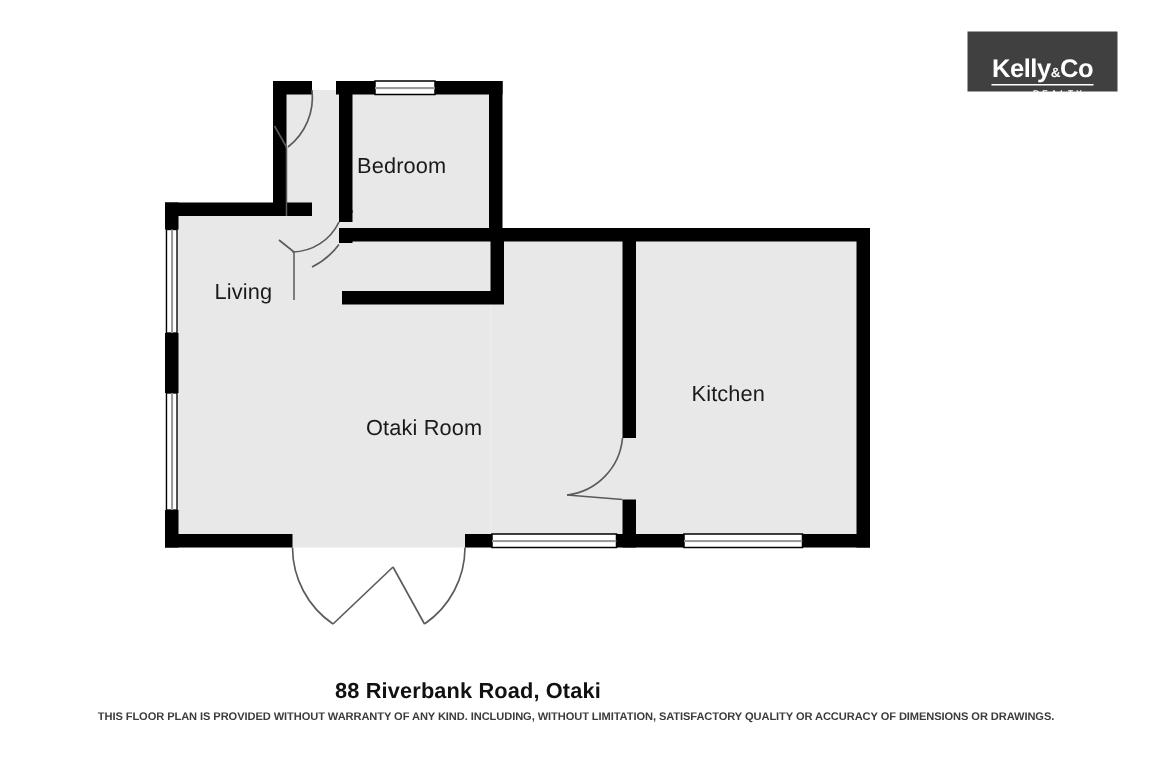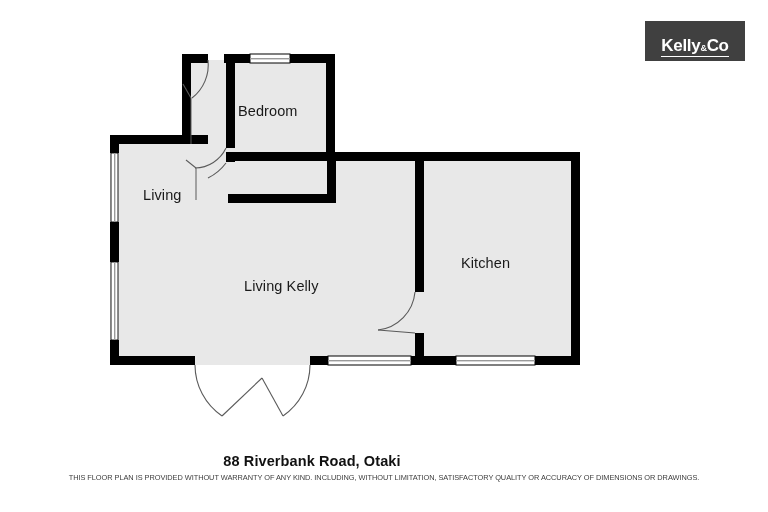--- a/index.html
+++ b/index.html
@@ -102,21 +102,21 @@
     letter-spacing: 0.1px;
   }
   #caption-disclaimer {
     position: absolute;
     left: 0;
     top: 473px;
     width: 768px;
     text-align: center;
     font-family: "Liberation Sans", sans-serif;
     font-size: 7.4px;
-    font-weight: normal;
+    font-weight: bold;
     color: #3c3c3c;
     letter-spacing: -0.05px;
     white-space: nowrap;
   }
 </style>
 </head>
 <body>
 
 <div id="floorplan-page">
 
@@ -222,19 +222,19 @@
 
     <g fill="none" stroke="#5a5a5a" stroke-width="1">
       <path d="M 191,98 L 191,144"></path>
       <path d="M 196,168 L 196,200"></path>
     </g>
 
   </svg>
 
   <div class="room-label" id="label-bathroom">Bedroom</div>
   <div class="room-label" id="label-kitchen">Living</div>
-  <div class="room-label" id="label-living">Living Kelly</div>
+  <div class="room-label" id="label-living">Otaki Room</div>
   <div class="room-label" id="label-bedroom">Kitchen</div>
 
   <div id="caption-address">88 Riverbank Road, Otaki</div>
   <div id="caption-disclaimer">THIS FLOOR PLAN IS PROVIDED WITHOUT WARRANTY OF ANY KIND. INCLUDING, WITHOUT LIMITATION,  SATISFACTORY QUALITY OR ACCURACY OF DIMENSIONS OR DRAWINGS.</div>
 
 </div>
 
 </body></html>

